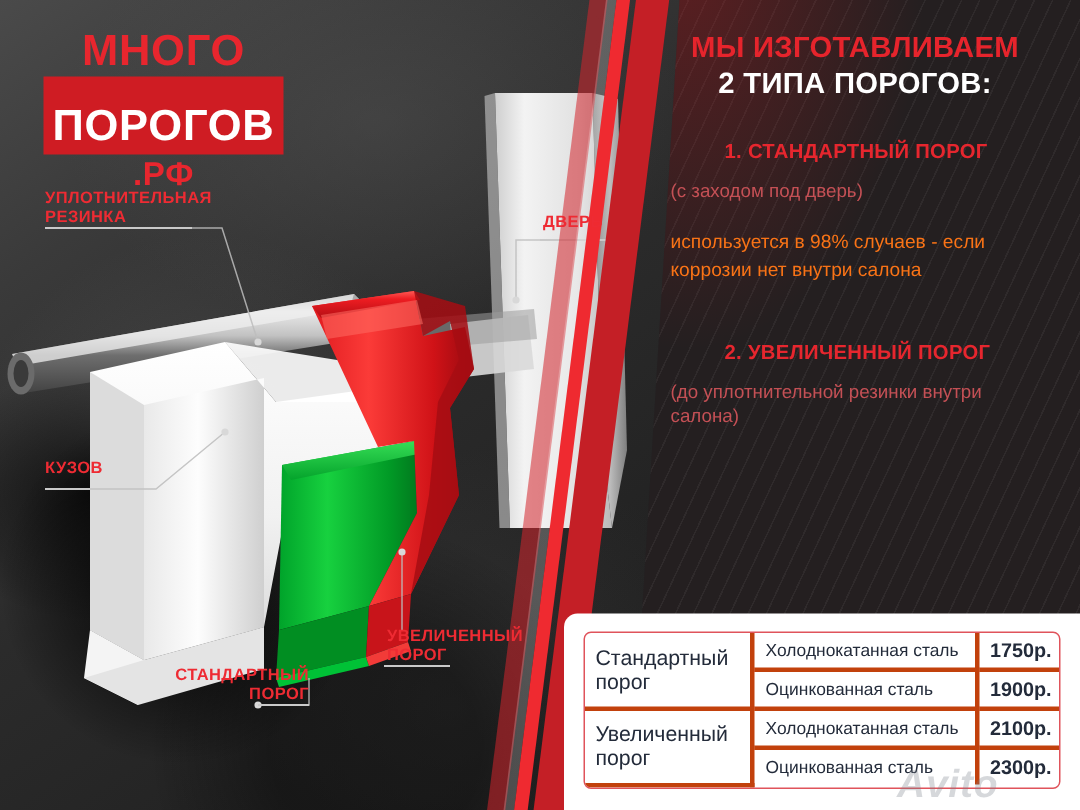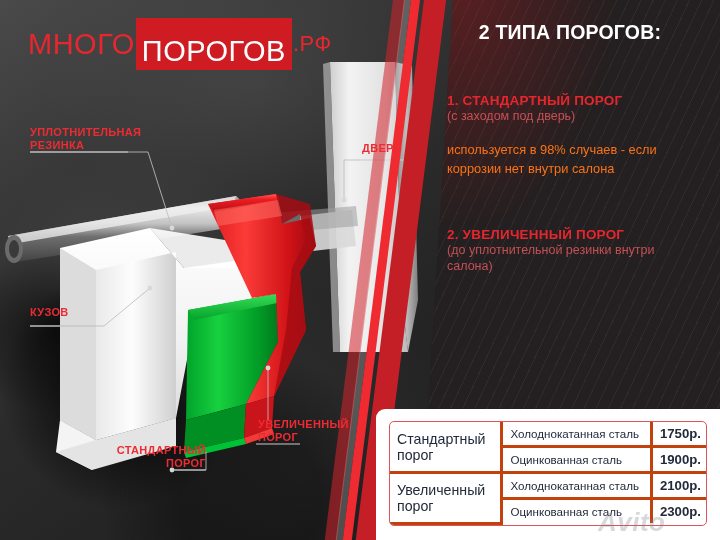--- a/index.html
+++ b/index.html
@@ -48,21 +48,21 @@
 
   
   .stripe{ position:absolute; top:-40px; height:620px; transform:rotate(7.2deg); transform-origin:top left; }
   .stripe.s1{ left:398px; width:12px; background:#d4242c; opacity:.55; }
   .stripe.s2{ left:416px; width:9px;  background:#ef2a30; }
   .stripe.s3{ left:429px; width:22px; background:#c41f26; }
   .stripe.s4{ left:409px; width:7px;  background:#ffffff; opacity:.22; }
 
   
   .logo{ position:absolute; left:28px; top:18px; display:flex; align-items:center;
-         font-weight:normal; font-size:29px; letter-spacing:.5px; white-space:nowrap; }
+         font-weight:bold; font-size:29px; letter-spacing:.5px; white-space:nowrap;flex-direction:column; }
   .logo .l1{ color:#e8262e; }
   .logo .l2{ background:#cf1c23; color:#fff; padding:17px 6px 2px 6px; margin:0 1px; }
   .logo .l3{ color:#e8262e; font-size:22px; }
 
   
   .diagram{ position:absolute; left:0; top:0; width:470px; height:540px; }
 
   
   .callout{ position:absolute; color:#ee2b33; font-weight:bold; font-size:11px;
             line-height:12.5px; letter-spacing:.3px; white-space:pre-line; }
@@ -74,22 +74,22 @@
 
   
   .rp-content{ position:absolute; top:0; right:0; width:300px; height:540px; padding:0; }
   .title{ position:absolute; left:12px; top:20px; width:276px; text-align:center;
           font-weight:bold; font-size:19.5px; line-height:24px; letter-spacing:.2px; }
   .title .t1{ color:#e6242c; display:block; }
   .title .t2{ color:#ffffff; display:block; }
 
   .sec{ position:absolute; left:27px; width:252px; }
   .sec1{ top:92px; } .sec2{ top:226px; }
-  .sec-h{ color:#e6262e; font-weight:bold; font-size:13.5px; line-height:17px; letter-spacing:.2px; }
-  .sec-sub{ color:#c45055; font-size:12.5px; line-height:15.5px; margin-top:0; }
+  .sec-h{ color:#e6262e; font-weight:bold; font-size:13.5px; line-height:17px; letter-spacing:.2px;padding-left:36px; }
+  .sec-sub{ color:#c45055; font-size:12.5px; line-height:15.5px; margin-top:11px; }
   .sec-body{ color:#f97316; font-size:12.8px; line-height:19px; margin-top:15px; }
 
   
   .price-panel{ position:absolute; left:376px; top:409px; width:344px; height:131px;
                 background:#ffffff; border-top-left-radius:9px; }
   .price-table{ position:absolute; left:13px; top:12px; width:318px;
                 border:1.4px solid #e0535b; border-radius:5px; overflow:hidden;
                 border-collapse:collapse; }
   .price-table table{ border-collapse:collapse; width:318px; }
   .price-table td{ color:#232b3a; font-size:12.6px; padding:4px 7px; vertical-align:middle;
@@ -238,20 +238,21 @@
 РЕЗИНКА</div>
   <div class="callout co-body">КУЗОВ</div>
   <div class="callout co-door">ДВЕРЬ</div>
   <div class="callout co-std">СТАНДАРТНЫЙ
 ПОРОГ</div>
   <div class="callout co-inc">УВЕЛИЧЕННЫЙ
 ПОРОГ</div>
 
   <div class="rp-content">
     <div class="title">
+      <span class="t1">МЫ ИЗГОТАВЛИВАЕМ</span>
       <span class="t2">2 ТИПА ПОРОГОВ:</span>
     </div>
 
     <div class="sec sec1">
       <div class="sec-h">1. СТАНДАРТНЫЙ ПОРОГ</div>
       <div class="sec-sub">(с заходом под дверь)</div>
       <div class="sec-body">используется в 98% случаев - если коррозии нет внутри салона</div>
     </div>
 
     <div class="sec sec2">

